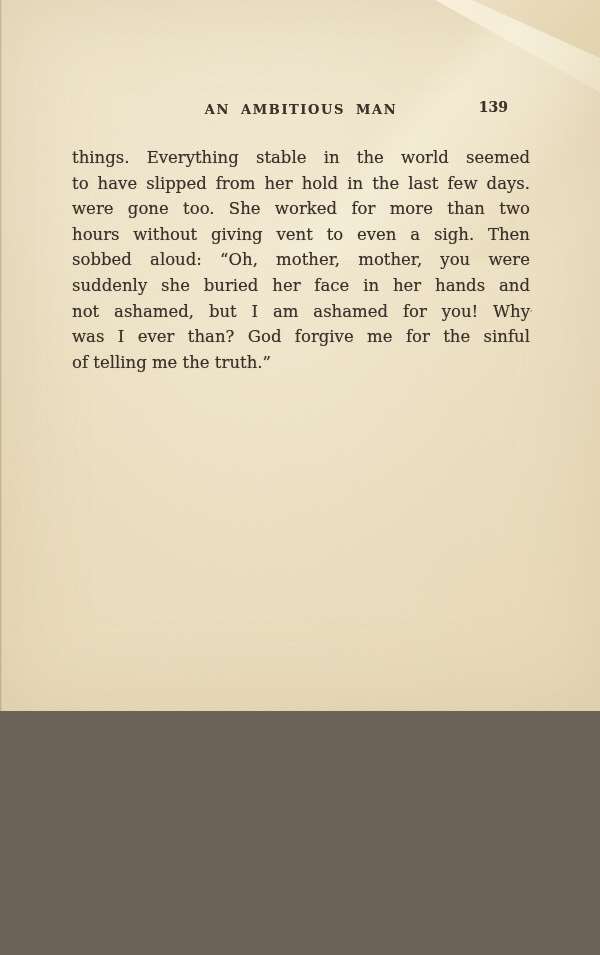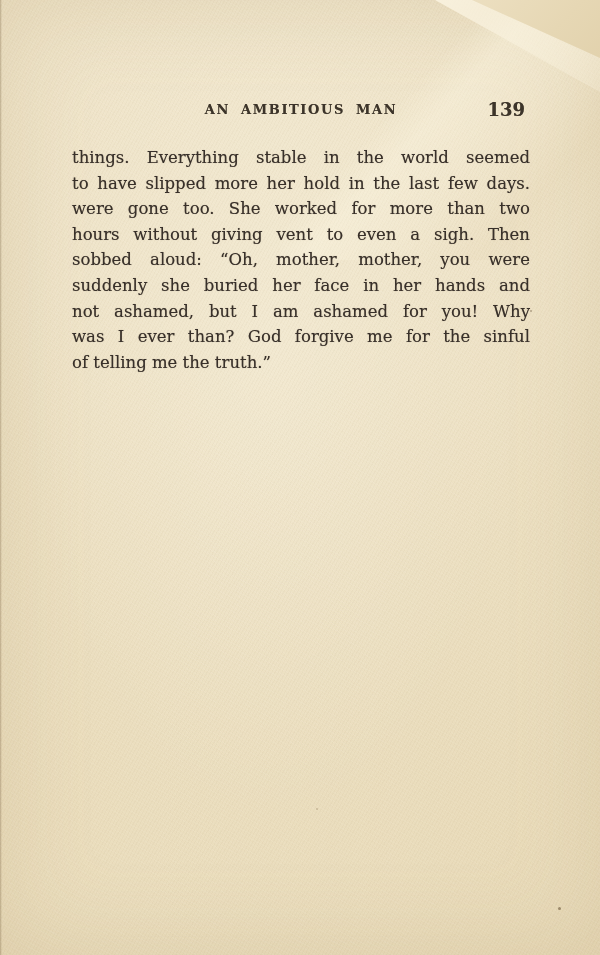--- a/index.html
+++ b/index.html
@@ -5,21 +5,21 @@
   html, body {
     margin: 0;
     padding: 0;
     background: #6b6258;
     font-family: "DejaVu Serif", "Liberation Serif", serif;
   }
 
   .sheet {
     position: relative;
     width: 600px;
-    height: 955px;
+    height: 711px;
     overflow: hidden;
     background: #eee3c7;
     
     background-image:
       radial-gradient(ellipse at 45% 35%, rgba(255,252,240,0.25), rgba(255,252,240,0) 55%),
       radial-gradient(ellipse at 85% 90%, rgba(226,208,168,0.35), rgba(226,208,168,0) 50%),
       radial-gradient(ellipse at 8% 85%, rgba(228,211,172,0.30), rgba(228,211,172,0) 45%),
       linear-gradient(#efe4c9, #ece0c2);
     box-shadow: inset 0 0 90px rgba(173,146,96,0.22);
   }
@@ -106,23 +106,23 @@
     text-align: center;
     font-size: 13px;
     font-weight: bold;
     letter-spacing: 1.6px;
     word-spacing: 5px;
     color: #3c342a;
     text-shadow: 0 0 0.6px rgba(70,58,42,0.55);
   }
   .page-number {
     position: absolute;
-    right: 5px;
+    right: 22px;
     top: -3px;
-    font-size: 18px;
+    font-size: 14px;
     font-weight: bold;
     color: #3c342a;
     text-shadow: 0 0 0.6px rgba(70,58,42,0.55);
   }
 
   .body-text {
     position: absolute;
     top: 145px;
     left: 72px;
     width: 458px;
@@ -155,21 +155,21 @@
   <div class="speck s3"></div>
   <div class="speck s4"></div>
 
   <div class="running-header">
     <span class="header-title">AN AMBITIOUS MAN</span>
     <span class="page-number">139</span>
   </div>
 
   <div class="body-text">
     <div class="text-line">things. Everything stable in the world seemed</div>
-    <div class="text-line">to have slipped more her hold in the last few days.</div>
+    <div class="text-line">to have slipped from her hold in the last few days.</div>
     <div class="text-line">were gone too. She worked for more than two</div>
     <div class="text-line">hours without giving vent to even a sigh. Then</div>
     <div class="text-line">sobbed aloud: “Oh, mother, mother, you were</div>
     <div class="text-line">suddenly she buried her face in her hands and</div>
     <div class="text-line">not ashamed, but I am ashamed for you! Why</div>
     <div class="text-line">was I ever than? God forgive me for the sinful</div>
     <div class="text-line last">of telling me the truth.”</div>
   </div>
 
 </div>

